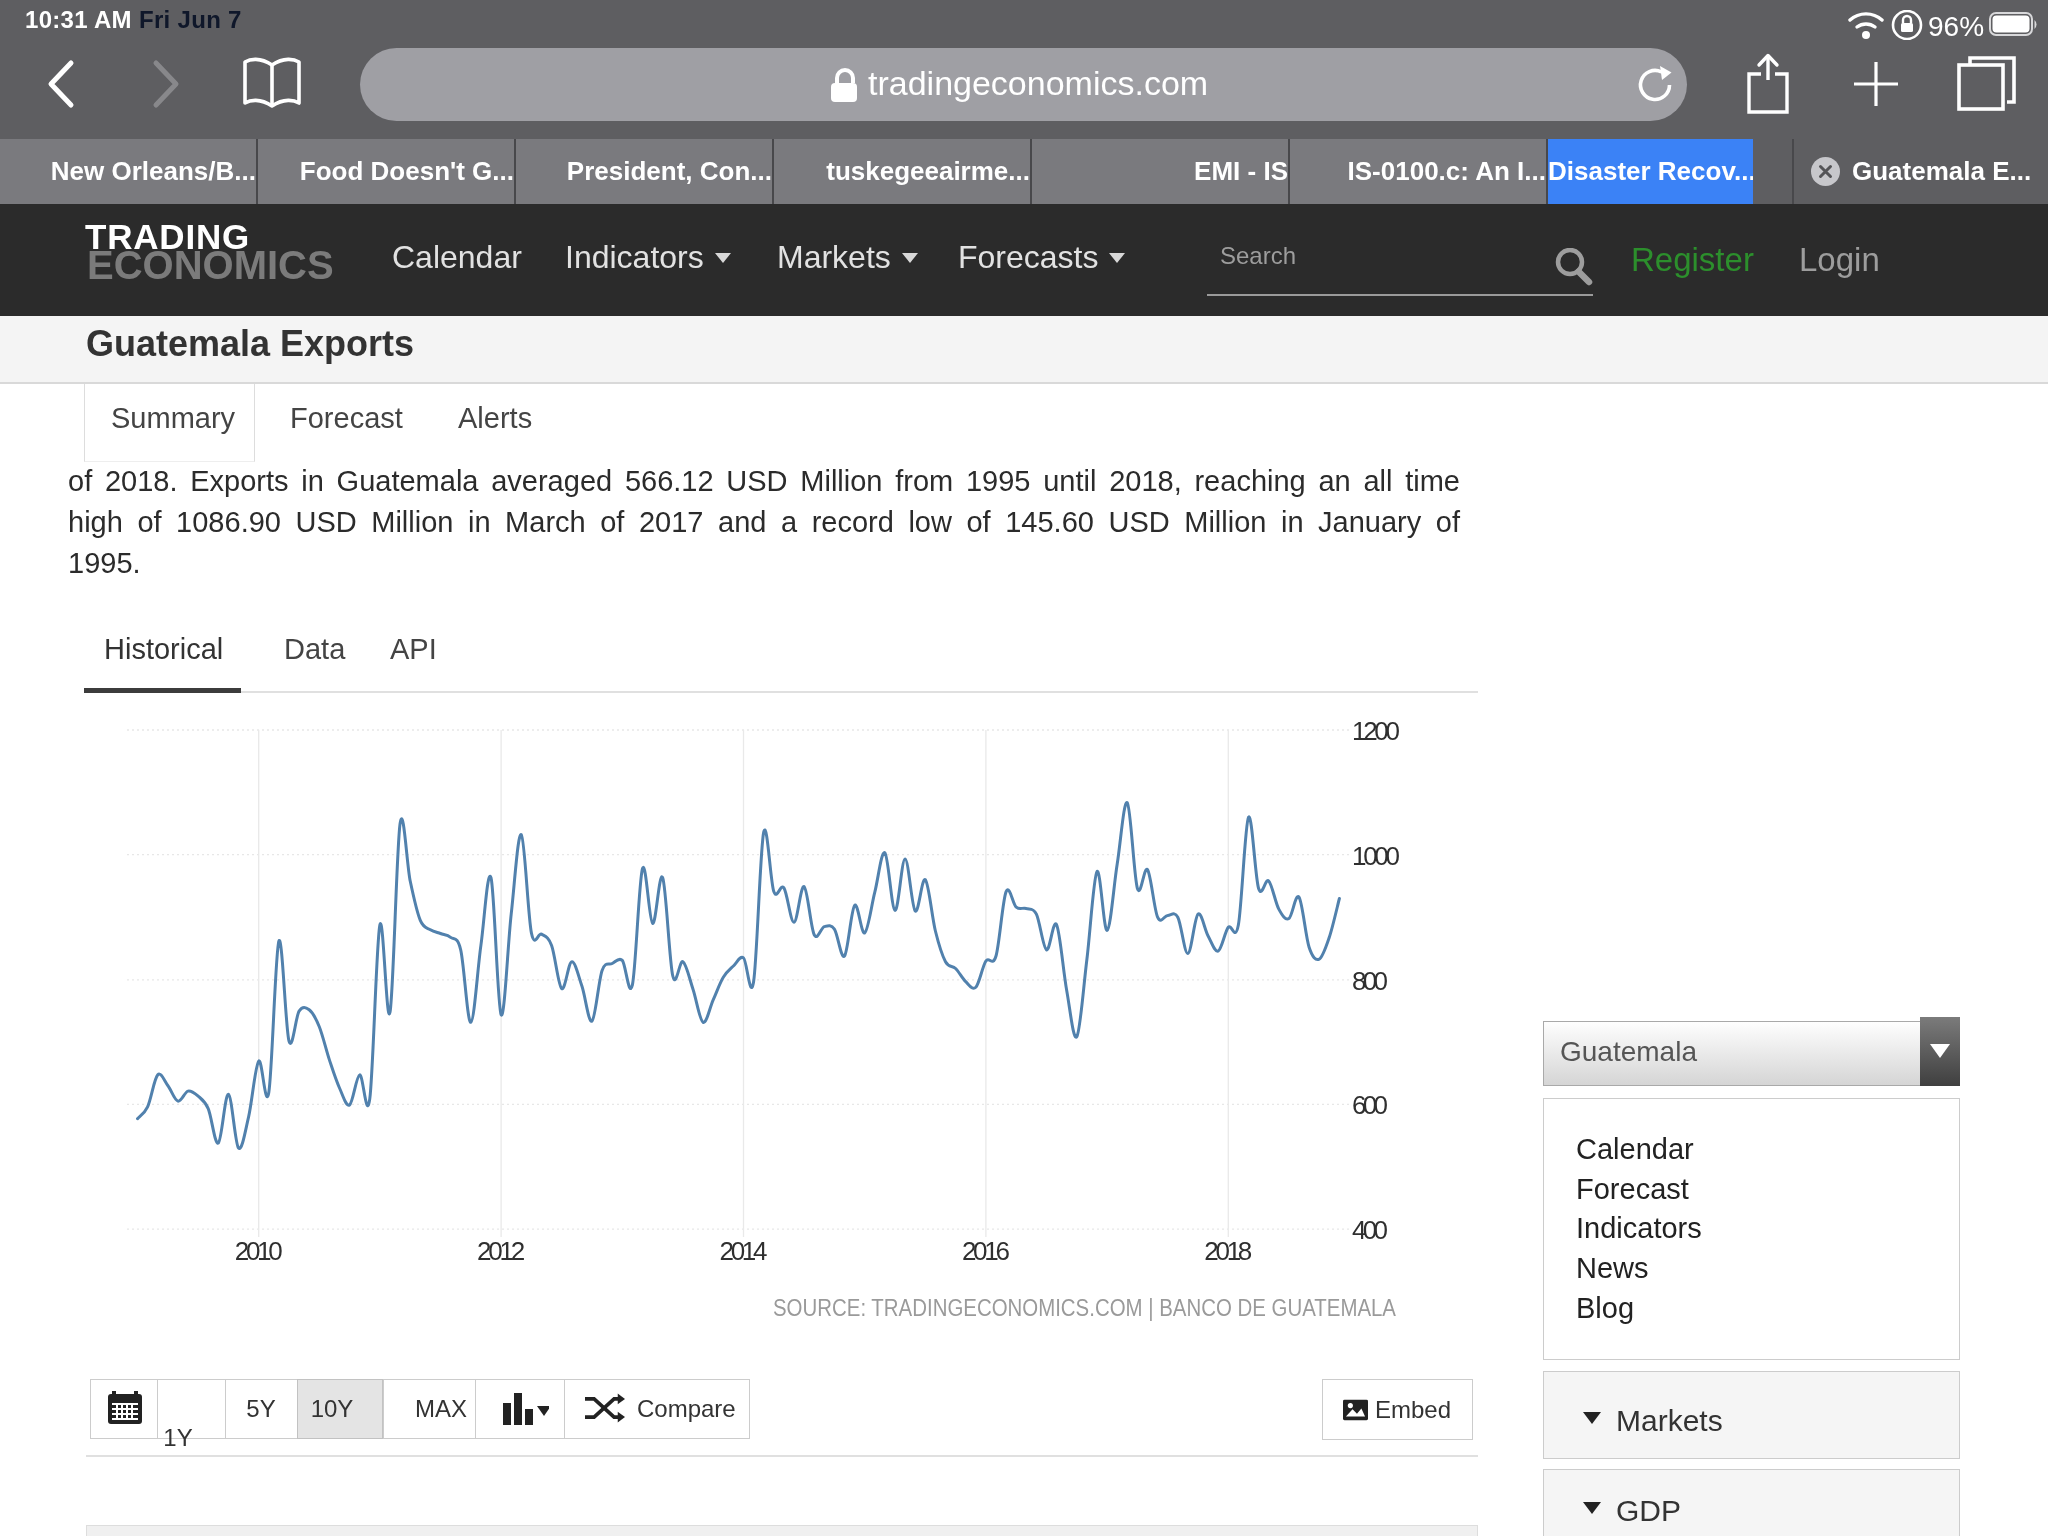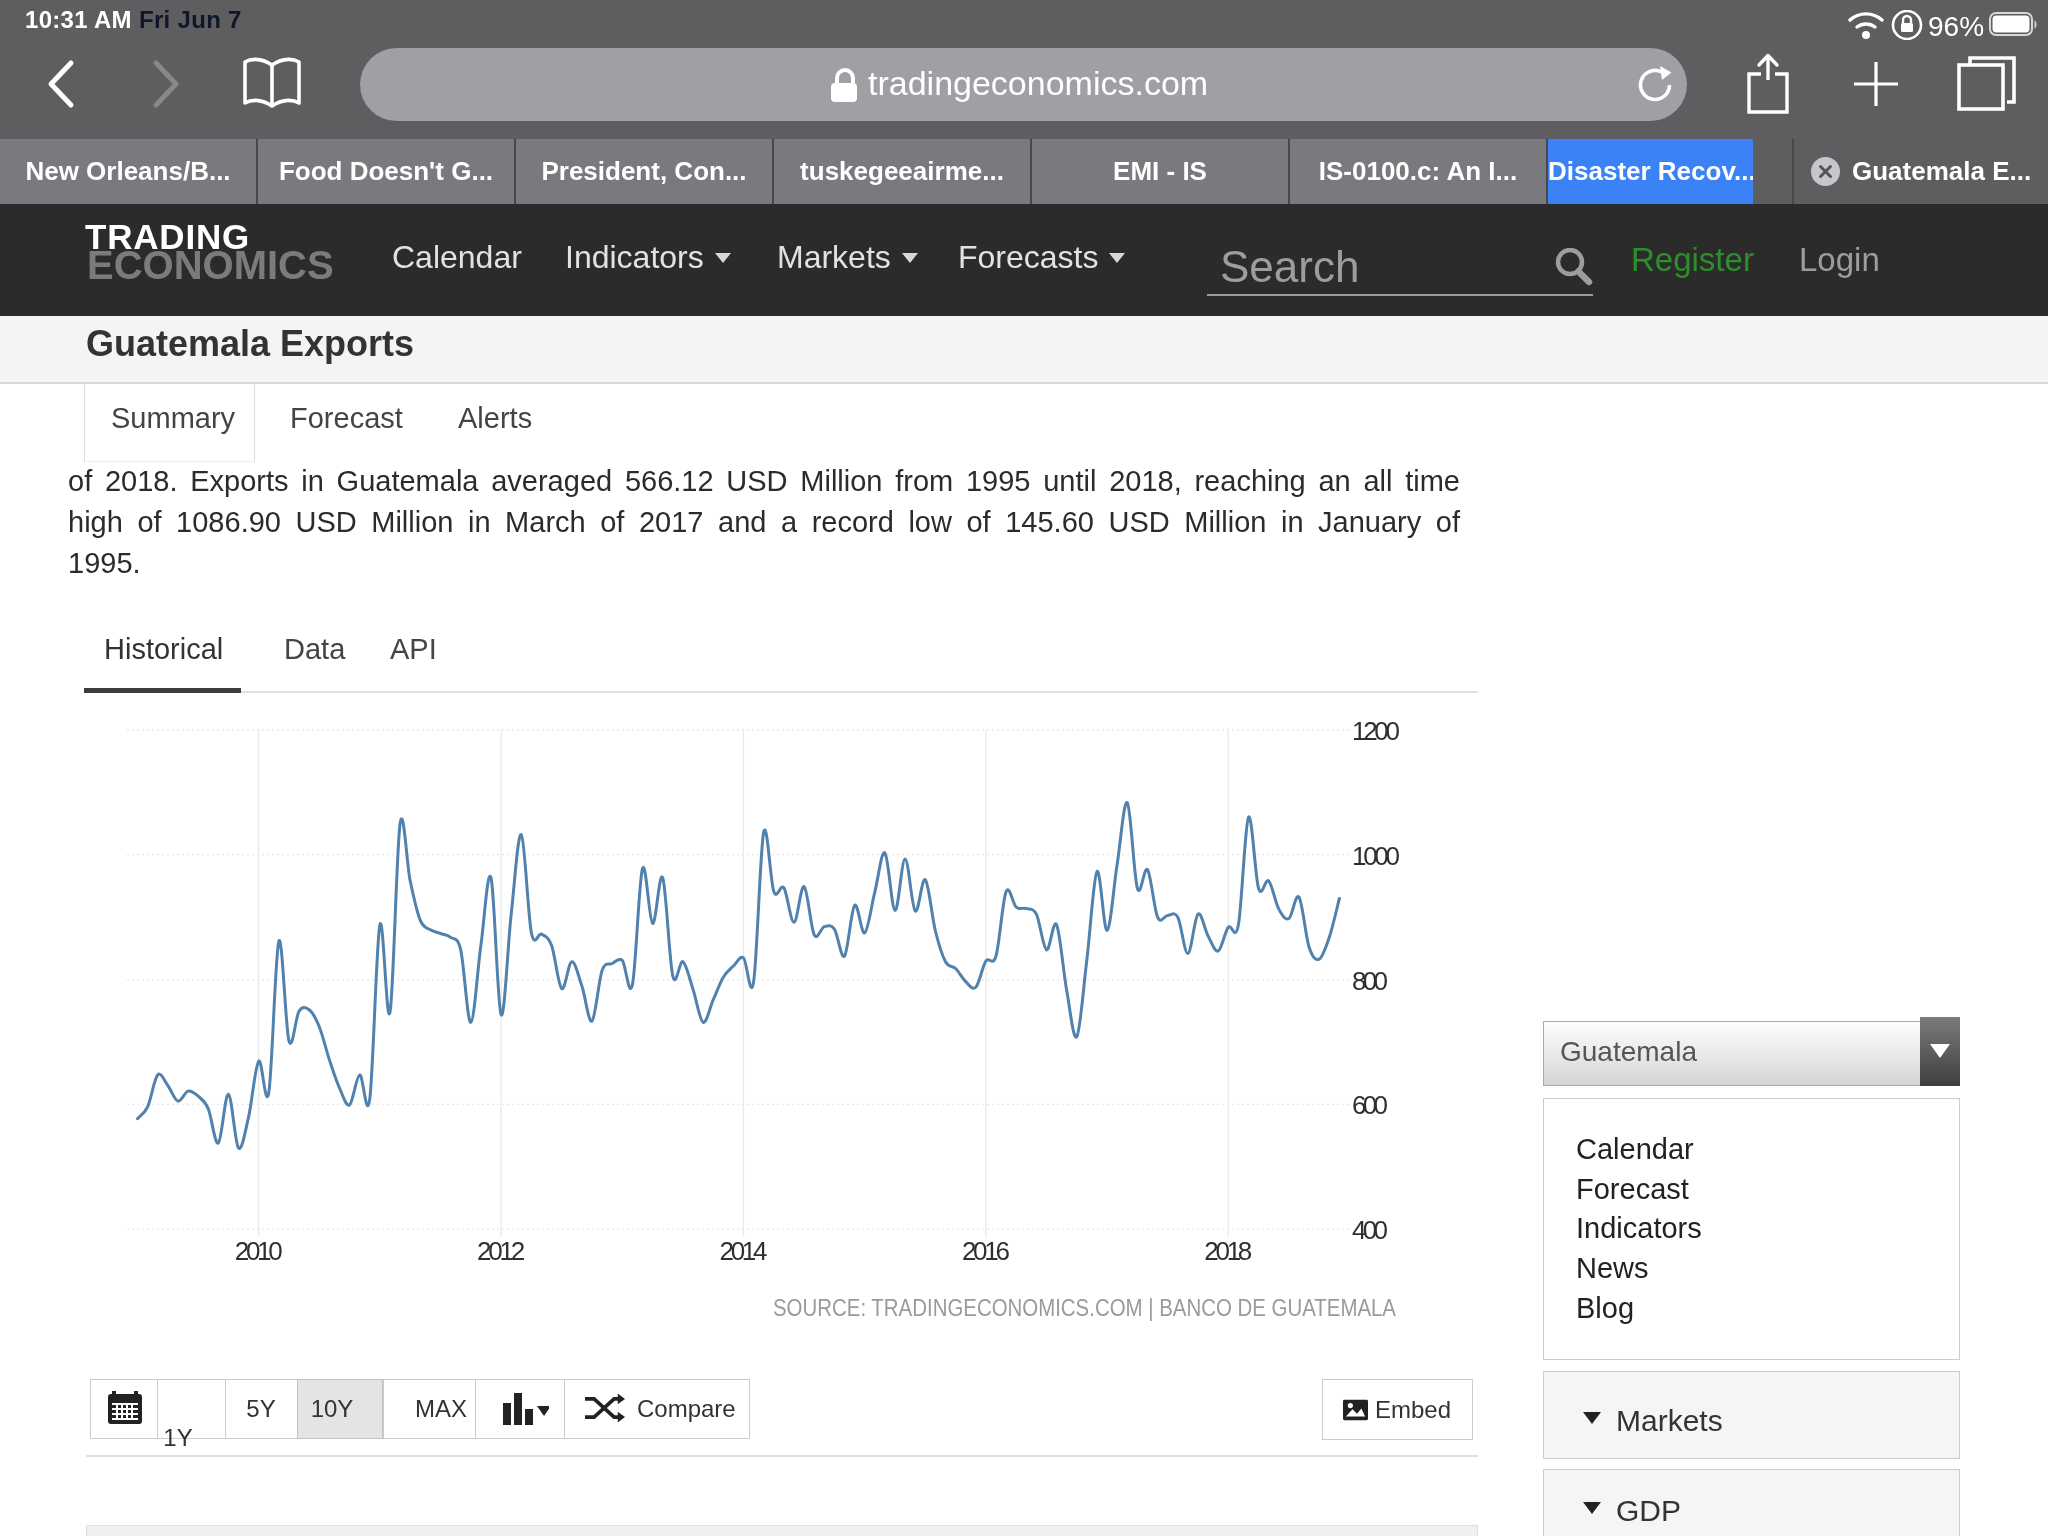--- a/index.html
+++ b/index.html
@@ -1,19 +1,19 @@
 <!DOCTYPE html>
 <html><head>
 <meta charset="utf-8">
 <style>
 * { margin:0; padding:0; box-sizing:border-box; }
 html,body { width:2048px; height:1536px; overflow:hidden; }
 body { position:relative; background:#fff; font-family:"Liberation Sans", sans-serif; }
 .abs { position:absolute; }
-.tab { top:139px; height:65px; background:#7a7a7e; color:#fff; font-size:26px; font-weight:700; text-align:center; line-height:65px; white-space:nowrap; overflow:hidden; }
+.tab { top:139px; height:65px; background:#7a7a7e; color:#fff; font-size:26px; font-weight:700; text-align:right; line-height:65px; white-space:nowrap; overflow:hidden; }
 .nav { top:239px; font-size:32px; color:#e2e2e2; }
 .crt { display:inline-block; vertical-align:5px; width:0; height:0; border-left:8px solid transparent; border-right:8px solid transparent; border-top:10px solid #d8d8d8; margin-left:2px; }
 .para { left:68px; width:1392px; font-size:29px; line-height:40.7px; color:#2b2b2b; text-align:justify; white-space:nowrap; }
 </style>
 </head>
 <body>
 
 <div class="abs" style="left:0;top:0;width:2048px;height:140px;background:#5e5e61;"></div>
 
 <div class="abs" style="left:25px;top:6px;font-size:24px;font-weight:700;color:#fff;letter-spacing:.3px;">10:31 AM</div>
@@ -98,21 +98,21 @@
 </svg>
 <div class="abs" style="left:1852px;top:139px;width:196px;height:65px;color:#fff;font-size:26px;font-weight:700;line-height:65px;white-space:nowrap;">Guatemala E...</div>
 
 <div class="abs" style="left:0;top:204px;width:2048px;height:112px;background:#2b2b2b;"></div>
 <div class="abs" style="left:85px;top:217px;font-size:35px;font-weight:700;color:#fff;letter-spacing:.8px;">TRADING</div>
 <div class="abs" style="left:87px;top:243px;font-size:40px;font-weight:700;color:#7b7b7b;">ECONOMICS</div>
 <div class="abs nav" style="left:392px;">Calendar</div>
 <div class="abs nav" style="left:565px;">Indicators <span class="crt"></span></div>
 <div class="abs nav" style="left:777px;">Markets <span class="crt"></span></div>
 <div class="abs nav" style="left:958px;">Forecasts <span class="crt"></span></div>
-<div class="abs" style="left:1220px;top:242px;font-size:44px;color:#9d9d9d;">Search</div>
+<div class="abs" style="left:1220px;top:242px;font-size:24px;color:#9d9d9d;">Search</div>
 <div class="abs" style="left:1207px;top:294px;width:386px;height:2px;background:#9a9a9a;"></div>
 <svg class="abs" style="left:1553px;top:248px;" width="42" height="38" viewBox="0 0 42 38">
   <circle cx="17" cy="14" r="12" fill="none" stroke="#9d9d9d" stroke-width="4.5"></circle>
   <path d="M25.5 23.5 L36 34" stroke="#9d9d9d" stroke-width="6.5" stroke-linecap="round"></path>
 </svg>
 <div class="abs" style="left:1631px;top:241px;font-size:33px;color:#2c8f2c;">Register</div>
 <div class="abs" style="left:1799px;top:241px;font-size:33px;color:#9d9d9d;">Login</div>
 
 <div class="abs" style="left:0;top:316px;width:2048px;height:66px;background:#f4f4f4;"></div>
 <div class="abs" style="left:86px;top:323px;font-size:36px;font-weight:700;color:#333;">Guatemala Exports</div>

